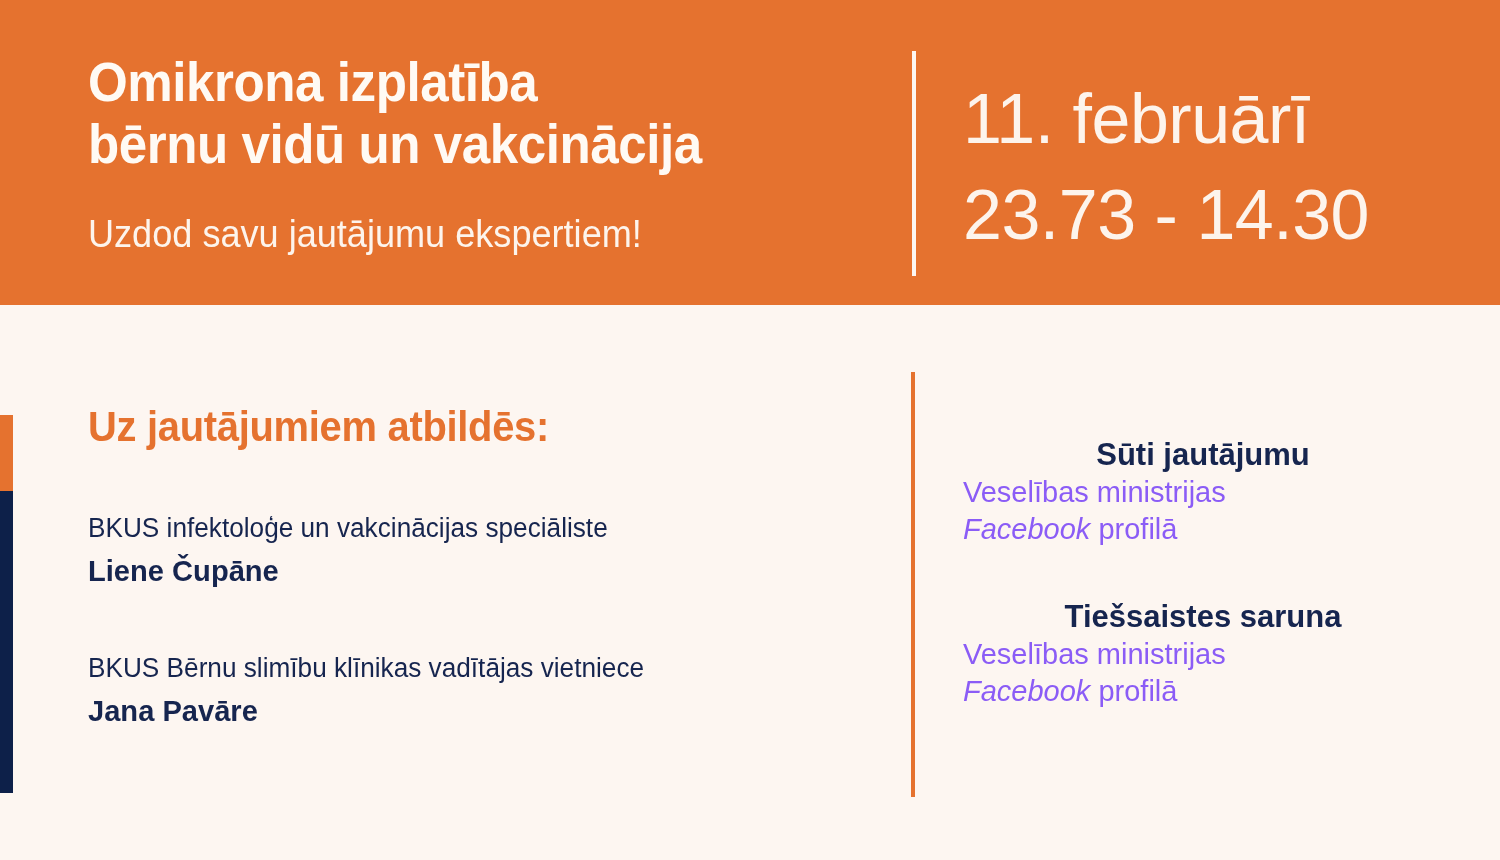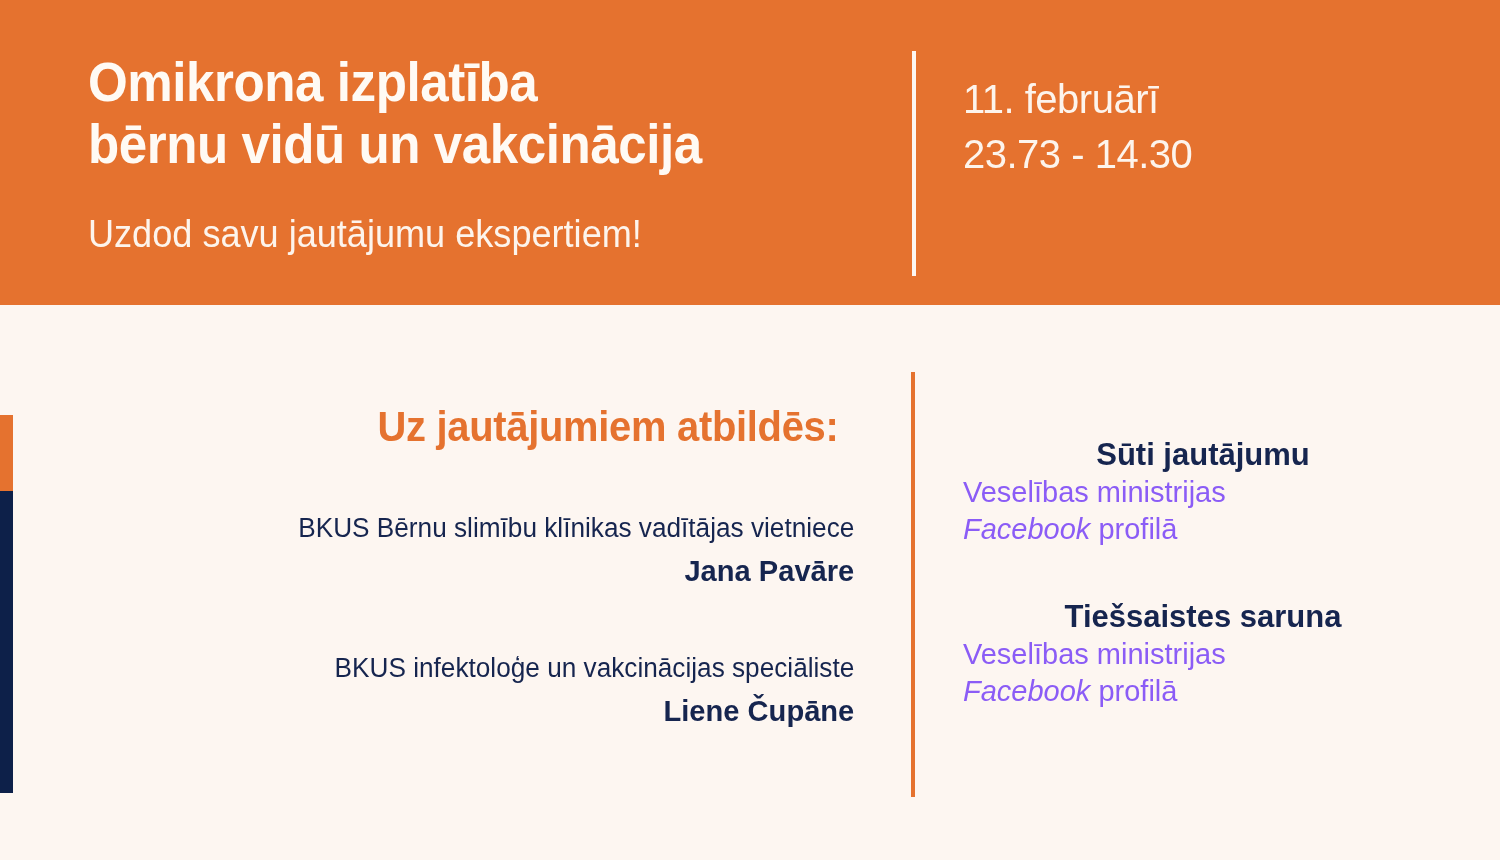--- a/index.html
+++ b/index.html
@@ -66,21 +66,21 @@
     background: #fdf6f1;
   }
   .header-right {
     position: absolute;
     left: 963px;
     top: 72px;
     width: 470px;
   }
   .date-line {
     color: #fdf4ec;
-    font-size: 40px;
+    font-size: 70px;
     font-weight: 400;
     line-height: 1.37;
     white-space: nowrap;
     letter-spacing: -0.5px;
   }
 
   
   .edge-bar-orange {
     position: absolute;
     left: 0;
@@ -97,21 +97,20 @@
     height: 302px;
     background: #0d2049;
   }
 
   
   .body-left {
     position: absolute;
     left: 88px;
     top: 404px;
     width: 790px;
-    text-align: right;
   }
   .section-heading {
     color: #e5722f;
     font-size: 42px;
     font-weight: 700;
     line-height: 1.1;
     letter-spacing: -0.3px;
     font-stretch: condensed;
     white-space: nowrap;
     transform: scaleX(0.95);
@@ -202,28 +201,28 @@
 
   </div>
 
   <div class="edge-bar-orange"></div>
   <div class="edge-bar-navy"></div>
 
   <div class="body-left">
 
     <div class="section-heading">Uz jautājumiem atbildēs:</div>
 
+    <div class="speaker second">
+      <div class="speaker-role">BKUS infektoloģe un vakcinācijas speciāliste</div>
+      <div class="speaker-name">Liene Čupāne</div>
+    </div>
+
     <div class="speaker">
       <div class="speaker-role">BKUS Bērnu slimību klīnikas vadītājas vietniece</div>
       <div class="speaker-name">Jana Pavāre</div>
-    </div>
-
-    <div class="speaker second">
-      <div class="speaker-role">BKUS infektoloģe un vakcinācijas speciāliste</div>
-      <div class="speaker-name">Liene Čupāne</div>
     </div>
 
   </div>
 
   <div class="body-divider"></div>
 
   <div class="body-right">
 
     <div class="info-block">
       <div class="info-title">Sūti jautājumu</div>

